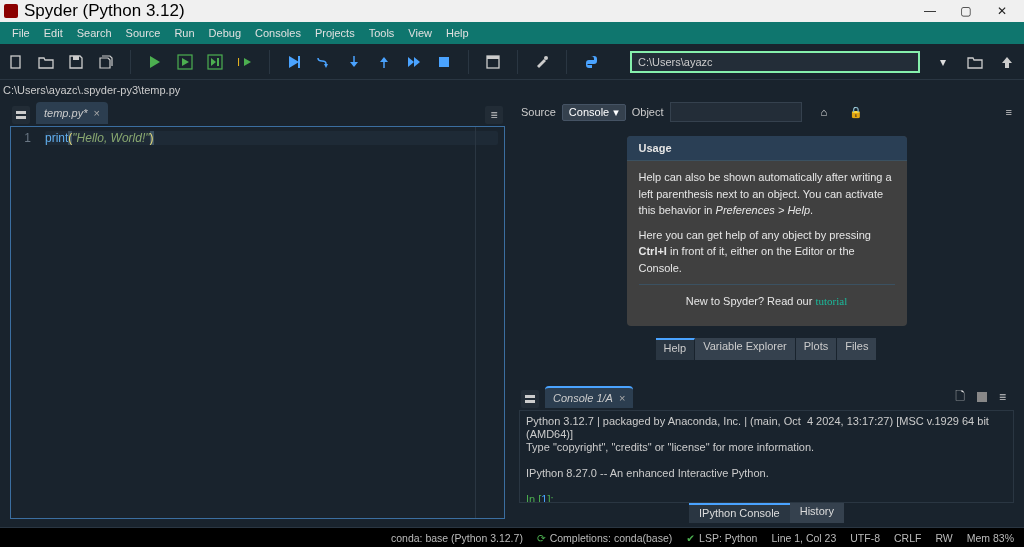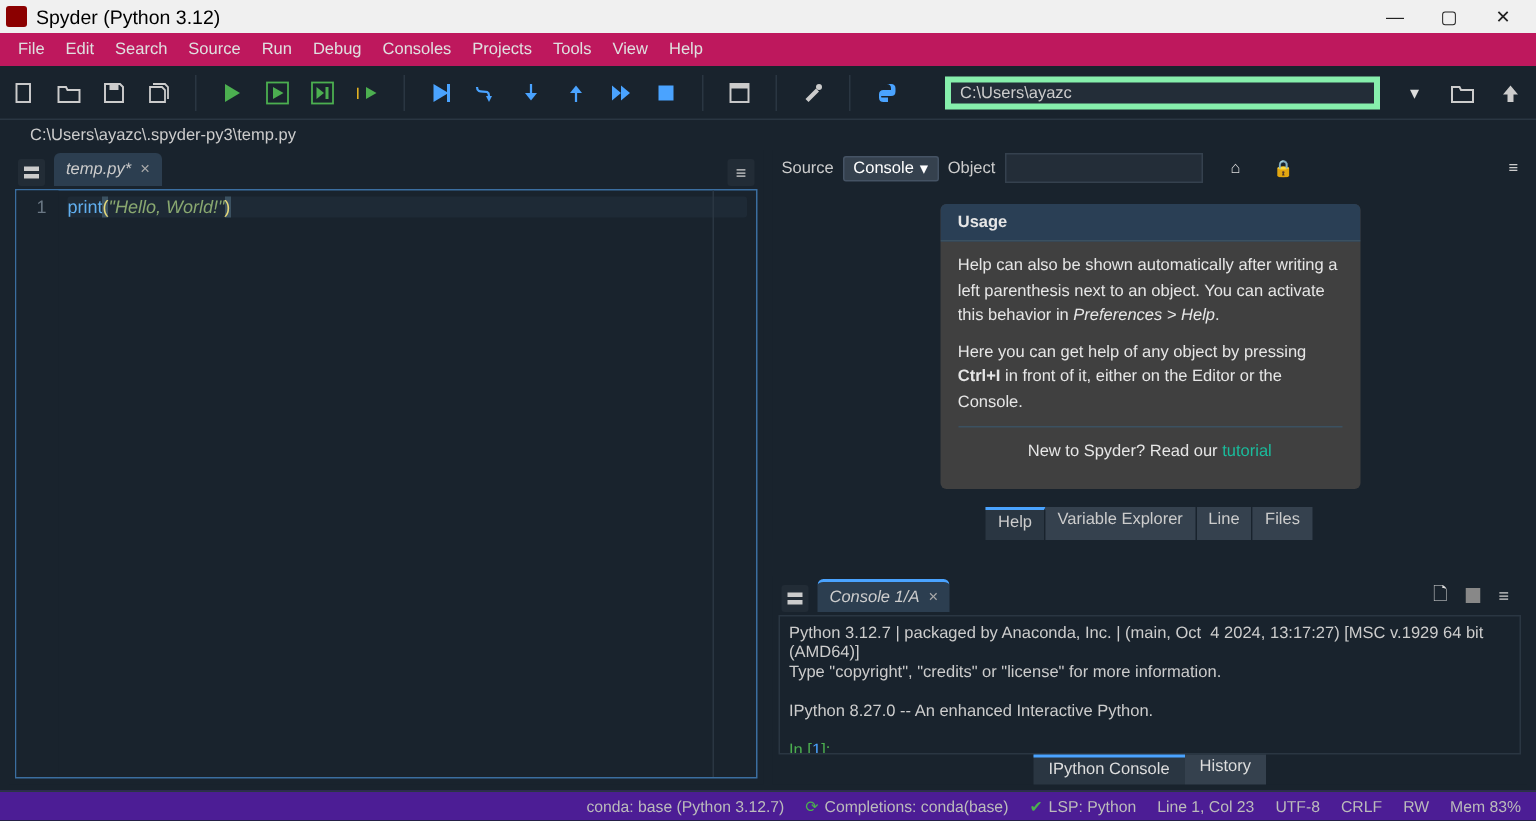--- a/index.html
+++ b/index.html
@@ -1,29 +1,29 @@
 <!DOCTYPE html>
 <html><head>
 <meta charset="utf-8">
 <style>
 * { margin:0; padding:0; box-sizing:border-box; font-family:"Segoe UI",Arial,sans-serif; }
 body { width:1024px; height:547px; background:#19232d; color:#ccc; font-size:12px; overflow:hidden; display:flex; flex-direction:column; }
 .titlebar { height:22px; background:#f0f0f0; color:#000; display:flex; align-items:center; padding:0 4px; }
 .titlebar .logo { width:14px; height:14px; background:#8b0000; border-radius:2px; margin-right:6px; }
-.titlebar .title { font-size:13px; flex:0 0 auto; }
+.titlebar .title { font-size:17px; flex:0 0 auto; }
 .titlebar .spacer { flex:1; }
 .titlebar .winbtn { width:36px; height:22px; display:flex; align-items:center; justify-content:center; font-size:12px; color:#222; }
-.menubar { height:22px; background:#be185d; display:flex; align-items:center; padding:0 6px; gap:2px; color:#e0e0e0; }
+.menubar { height:22px; background:#0f766e; display:flex; align-items:center; padding:0 6px; gap:2px; color:#e0e0e0; }
 .menubar .mitem { padding:2px 6px; font-size:11px; }
 .toolbar { height:36px; background:#19232d; display:flex; align-items:center; padding:0 8px; gap:14px; border-bottom:1px solid #2a3642; }
 .toolbar .tb { width:16px; height:16px; display:flex; align-items:center; justify-content:center; color:#ddd; }
 .toolbar .sep { width:1px; height:24px; background:#2a3642; margin:0 2px; }
-.toolbar .wdpath { flex:0 0 290px; height:22px; background:#232d38; border:4px solid #86efac; padding:0 6px; font-size:11px; color:#ccc; display:flex; align-items:center; margin-left:auto; }
+.toolbar .wdpath { flex:0 0 290px; height:22px; background:#232d38; border:2px solid #86efac; padding:0 6px; font-size:11px; color:#ccc; display:flex; align-items:center; margin-left:auto; }
 .toolbar .wdbtn { width:18px; height:18px; display:flex; align-items:center; justify-content:center; color:#ddd; }
-.pathstrip { height:20px; padding:0 20px; color:#ccc; font-size:11px; display:flex; align-items:center; }
+.pathstrip { height:20px; padding:0 3px; color:#ccc; font-size:11px; display:flex; align-items:center; }
 .splitarea { flex:1; display:flex; gap:6px; padding:0 6px 4px 6px; min-height:0; }
 .leftpane { flex:1 1 498px; display:flex; flex-direction:column; background:#19232d; min-height:0; }
 .rightpane { flex:1 1 498px; display:flex; flex-direction:column; gap:4px; min-height:0; }
 .editor-tabs { height:24px; display:flex; align-items:flex-end; padding:0 6px; gap:6px; }
 .tabbtn { width:18px; height:18px; background:#222c36; border-radius:2px; display:flex; align-items:center; justify-content:center; }
 .etab { display:flex; align-items:center; gap:6px; height:22px; padding:0 8px; background:#2c3e50; border-top-left-radius:4px; border-top-right-radius:4px; font-size:11px; font-style:italic; }
 .etab .close { font-size:11px; font-style:normal; color:#aaa; }
 .etab-spacer { flex:1; }
 .editor-body { flex:1; border:1px solid #3b6ea0; margin:2px 4px 4px 4px; background:#19232d; display:flex; font-family:Consolas,monospace; font-size:12px; }
 .gutter { width:28px; background:#19232d; color:#6a7784; text-align:right; padding:4px 8px 0 0; }
@@ -40,36 +40,36 @@
 .helpobj { flex:1; height:20px; background:#232d38; border:1px solid #35414e; }
 .helparea { flex:0 0 204px; background:#19232d; display:flex; flex-direction:column; }
 .helpbody { flex:1; display:flex; justify-content:center; align-items:flex-start; padding:12px; }
 .helpcard { width:280px; background:#404040; border-radius:4px; overflow:hidden; font-size:11px; color:#e6e6e6; }
 .helpcard .hdr { background:#2a3f55; padding:6px 12px; font-weight:600; border-bottom:1px solid #3b5161; }
 .helpcard .content { padding:8px 12px; line-height:1.5; }
 .helpcard .content p { margin-bottom:8px; }
 .helpcard .content b { font-weight:600; }
 .helpcard .content i { font-style:italic; }
 .helpcard .foot { padding:8px 12px; text-align:center; border-top:1px solid #3b5161; margin-top:4px; }
-.helpcard .foot a { color:#1abc9c; text-decoration:none; }
+.helpcard .foot a { color:#1abc9c; text-decoration:none;font-family:Liberation Serif, serif; }
 .helptabs { height:22px; display:flex; justify-content:center; gap:0; font-size:11px; }
 .helptabs .htab { padding:2px 8px; background:#35414e; color:#ccc; border-right:1px solid #19232d; }
 .helptabs .htab.active { border-top:2px solid #4aa3ff; background:#2a3642; }
 .consolearea { flex:1; display:flex; flex-direction:column; background:#19232d; min-height:0;margin-top:20px; }
 .contabs { height:24px; display:flex; align-items:flex-end; padding:0 6px; gap:6px; }
 .contoolbar { margin-left:auto; display:flex; align-items:center; gap:12px; padding:0 6px; }
 .ctab { display:flex; align-items:center; gap:6px; height:22px; padding:0 8px; background:#2c3e50; border-top-left-radius:4px; border-top-right-radius:4px; border-top:2px solid #4aa3ff; font-size:11px; font-style:italic; }
 .ctab .close { font-size:11px; font-style:normal; color:#aaa; }
 .conbody { flex:1; margin:2px 4px 0 4px; background:#19232d; border:1px solid #2a3642; font-family:Consolas,monospace; font-size:11px; padding:4px 6px; color:#ccc; white-space:pre-wrap; overflow:hidden; }
 .prompt-in { color:#4caf50; }
 .prompt-num { color:#4aa3ff; }
 .bottomtabs { height:20px; display:flex; justify-content:center; gap:0; font-size:11px; }
 .bottomtabs .btab { padding:2px 10px; background:#35414e; color:#ddd;text-align:center; }
 .bottomtabs .btab.active { border-top:2px solid #4aa3ff; background:#2a3642; }
-.statusbar { height:20px; background:#4c1d95; border-top:1px solid #2a3642; display:flex; align-items:center; gap:14px; padding:0 10px; font-size:10.5px; color:#bbb; justify-content:flex-end; }
+.statusbar { height:20px; background:#000000; border-top:1px solid #2a3642; display:flex; align-items:center; gap:14px; padding:0 10px; font-size:10.5px; color:#bbb; justify-content:flex-end; }
 .statusbar .sitem { display:flex; align-items:center; gap:4px; }
 svg { display:block; }
 </style>
 </head>
 <body>
 
 <div class="titlebar">
   <div class="logo"></div>
   <div class="title">Spyder (Python 3.12)</div>
   <div class="spacer"></div>
@@ -265,21 +265,21 @@
           <div class="content">
             <p><span>Help can also be shown automatically after writing a left parenthesis next to an object. You can activate this behavior in </span><i>Preferences &gt; Help</i><span>.</span></p>
             <p><span>Here you can get help of any object by pressing </span><b>Ctrl+I</b><span> in front of it, either on the Editor or the Console.</span></p>
             <div class="foot"><span>New to Spyder? Read our </span><a href="#">tutorial</a></div>
           </div>
         </div>
       </div>
       <div class="helptabs">
         <div class="htab active">Help</div>
         <div class="htab">Variable Explorer</div>
-        <div class="htab">Line</div>
+        <div class="htab">Plots</div>
         <div class="htab">Files</div>
       </div>
     </div>
 
     <div class="consolearea">
       <div class="contabs">
         <div class="tabbtn">
             <svg width="12" height="12">
               <rect x="1" y="2" width="10" height="3" fill="#ccc"></rect>
               <rect x="1" y="7" width="10" height="3" fill="#ccc"></rect>

